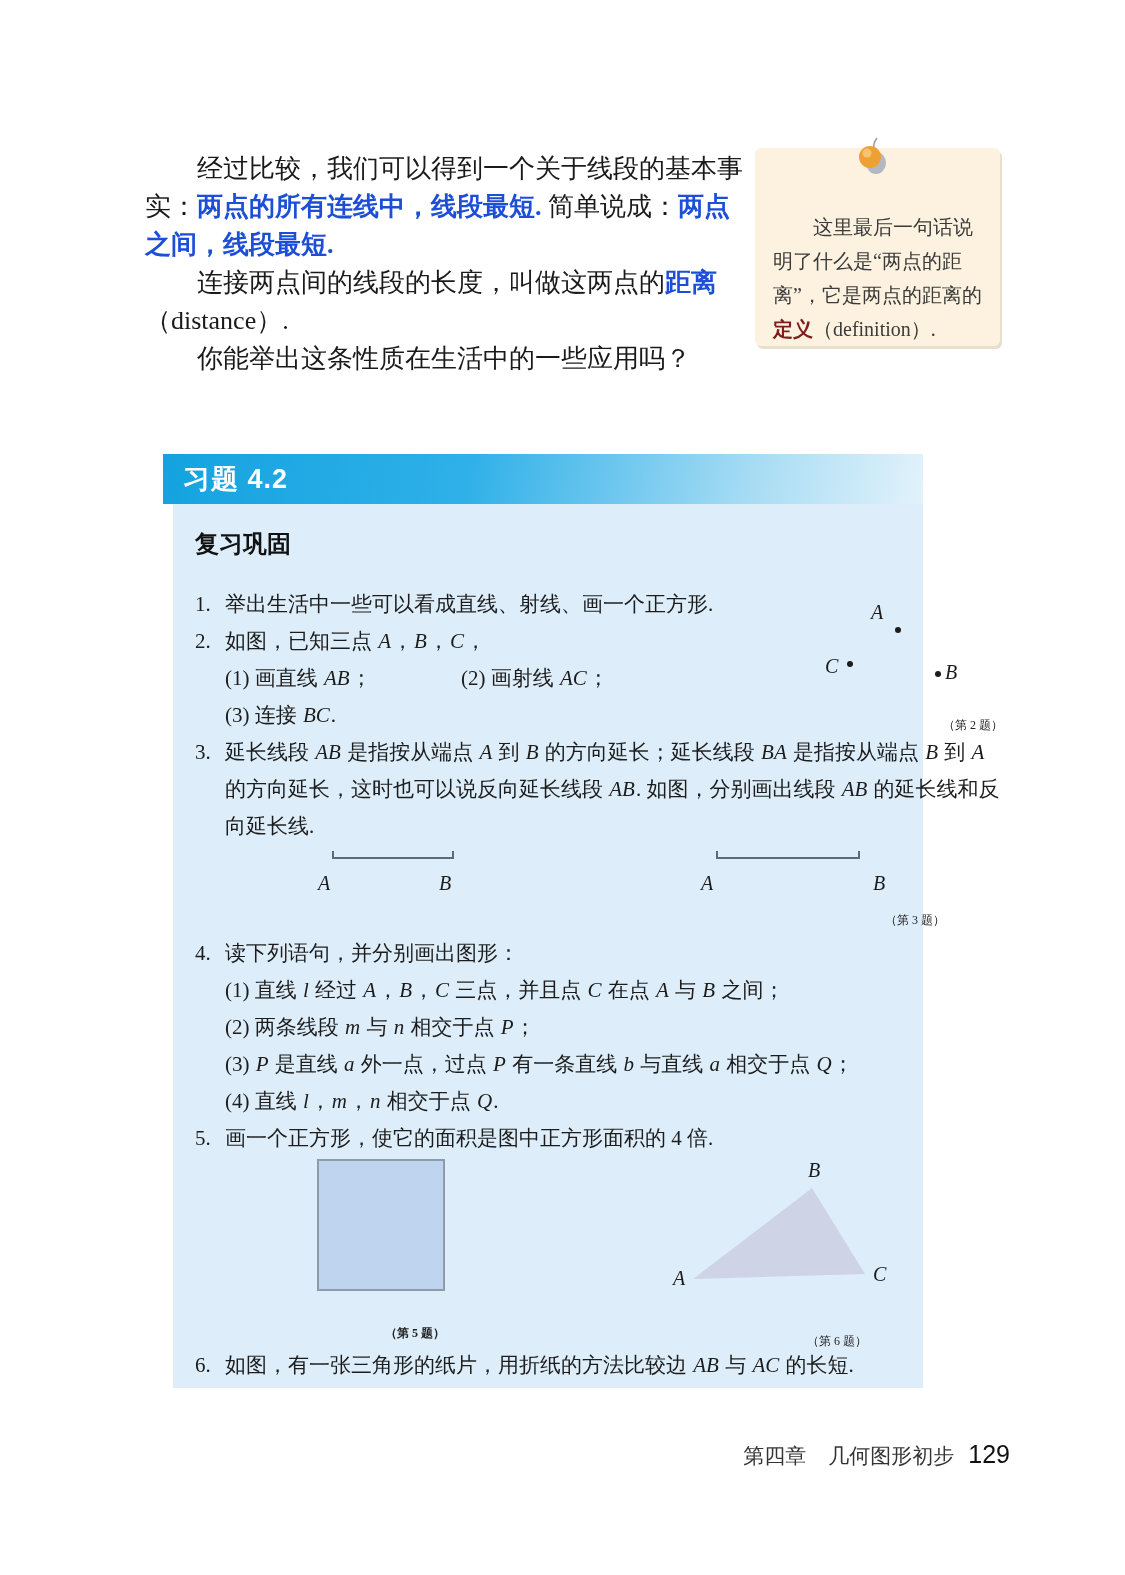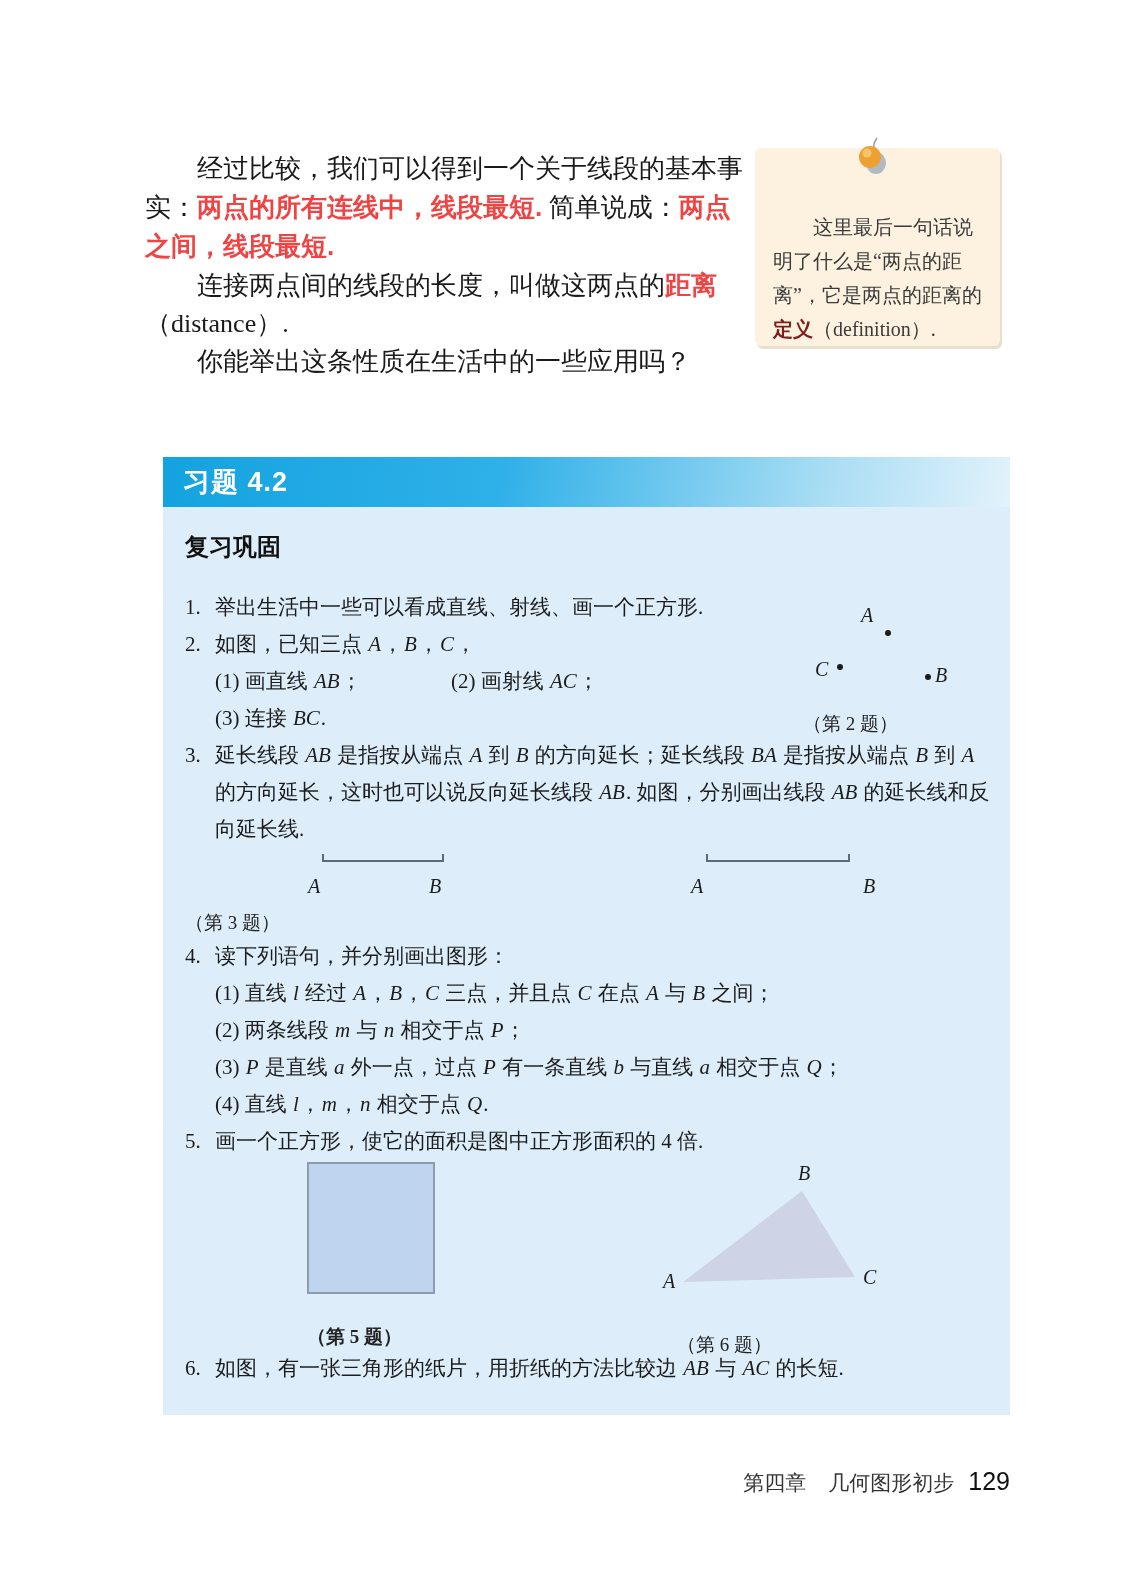--- a/index.html
+++ b/index.html
@@ -18,22 +18,22 @@
     gap:12px;
   }
   .intro{
     width:598px;
     font-size:26px;
     line-height:38px;
     color:#1a1a1a;
   }
   .intro p{margin:0;text-indent:2em;}
   .blue{
-    color:#ef4444;
-    font-family:Liberation Sans, sans-serif;
+    color:#1d4ed8;
+    font-family:Liberation Serif, serif;
     font-weight:bold;
   }
   .blue-serif{color:#7f1d1d;font-weight:bold;}
   
   .note{
     position:relative;
     width:245px;
     height:198px;
     margin-top:-2px;
     background:#fcf2df;
@@ -47,42 +47,43 @@
   }
   .note p{margin:0;text-indent:2em;}
   .pin{
     position:absolute;
     top:-12px;left:98px;
     width:40px;height:46px;
   }
   
   .panel{
     margin:76px 0 0 163px;
-    width:847px;
+    width:760px;
   }
   .panel-header{
     height:50px;
     background:linear-gradient(100deg,#14a3e0 0%,#2fb0e8 40%,#a9ddf4 78%,#e2f2fb 100%);
     display:flex;align-items:center;
     padding-left:20px;
     box-sizing:border-box;
   }
   .panel-header span{
     color:#ffffff;
     font-family:"Liberation Sans","DejaVu Sans",sans-serif;
     font-weight:bold;
     font-size:27px;
     letter-spacing:1px;
   }
   .panel-body{
     position:relative;
     background:#ddeefa;
-    padding:20px 0 28px 0;
+    padding:20px 0 4px 0;
     min-height:848px;
     box-sizing:border-box;
+    margin-left:10px;
   }
   .review-heading{
     margin:4px 0 26px 22px;
     font-family:"Liberation Sans","DejaVu Sans",sans-serif;
     font-size:24px;
     font-weight:bold;
     color:#111;
   }
   .problems{
     margin-left:22px;
@@ -106,23 +107,23 @@
     font-size:20px;
     color:#1c1c1c;
   }
   .dot{
     position:absolute;
     width:6px;height:6px;
     border-radius:50%;
     background:#1c1c1c;
   }
   .fig-caption{
-    font-size:19px;
+    font-size:12px;
     color:#222;
-    text-align:left;
+    text-align:right;
   }
   .fig2 .fig-caption{position:absolute;left:0;bottom:0;width:100%;}
   
   .fig3{position:relative;height:56px;margin-top:4px;}
   .segline{
     position:absolute;
     height:0;
     border-top:2px solid #5f6b74;
   }
   .segline::before,.segline::after{

